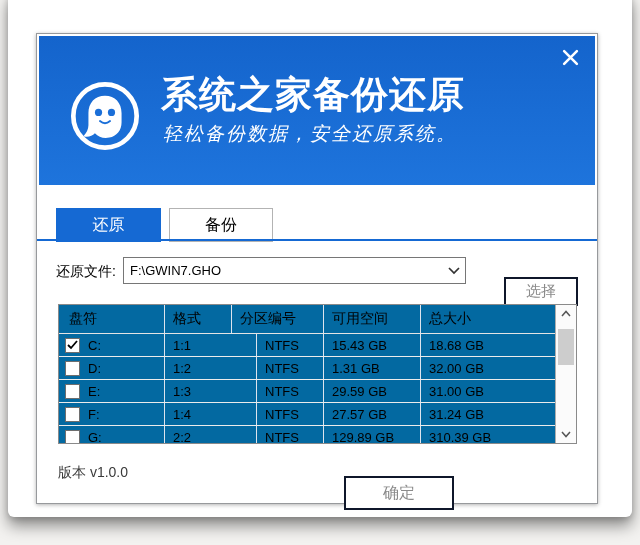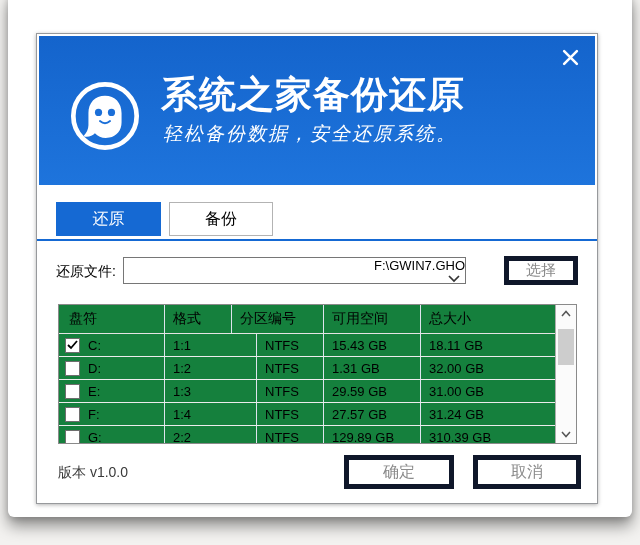--- a/index.html
+++ b/index.html
@@ -13,37 +13,37 @@
   .hdr{position:absolute;left:2px;top:2px;right:2px;height:149px;
        background:linear-gradient(180deg,var(--hdr-top,#1464cc),var(--hdr-bottom,#1e74dc));}
   .logo{position:absolute;left:30px;top:44px;width:72px;height:72px;}
   .title{position:absolute;left:122px;top:34px;font-size:37px;font-weight:800;color:#fff;
          letter-spacing:1px;white-space:nowrap;}
   .subtitle{position:absolute;left:124px;top:85px;font-size:19px;font-style:italic;color:#fff;
             letter-spacing:2px;white-space:nowrap;}
   .close{position:absolute;top:9px;right:13px;width:24px;height:24px;display:flex;
          align-items:center;justify-content:center;cursor:pointer;}
   
-  .tab{position:absolute;top:168px;height:34px;display:flex;align-items:center;justify-content:center;
+  .tab{position:absolute;top:174px;height:34px;display:flex;align-items:center;justify-content:center;
        font-size:16px;box-sizing:border-box;cursor:pointer;}
   .tab.active{left:19px;width:105px;background:var(--accent,#1569d3);color:#fff;}
   .tab.inactive{left:132px;width:104px;background:#fff;color:#000000;border:1px solid #b3b3b3;}
   .tabline{position:absolute;left:0;right:0;top:205px;height:2px;background:var(--accent,#1569d3);}
   
   .filelabel{position:absolute;left:19px;top:229px;font-size:14px;color:#000;}
   .combo{position:absolute;left:86px;top:223px;width:343px;height:27px;border:1px solid #767676;
-         box-sizing:border-box;background:#fff;display:flex;align-items:flex-end;cursor:pointer;flex-direction:column;}
+         box-sizing:border-box;background:#fff;display:flex;align-items:center;cursor:pointer;}
   .combo .val{flex:1;font-size:13px;color:#000;padding-left:6px;white-space:nowrap;overflow:hidden;}
   .combo .chev{width:22px;display:flex;align-items:center;justify-content:center;}
-  .btn{border:5px solid #0f172a;background:#fff;color:#8b8b8b;display:flex;align-items:center;
-       justify-content:center;box-sizing:border-box;cursor:pointer;}
+  .btn{border:2px solid #0f172a;background:#fff;color:#8b8b8b;display:flex;align-items:center;
+       justify-content:center;box-sizing:border-box;cursor:pointer;margin-top:21px;}
   .selectbtn{position:absolute;left:467px;top:222px;width:74px;height:29px;font-size:15px;}
   
   .table{position:absolute;left:21px;top:270px;width:519px;height:140px;border:1px solid #8a8a8a;
-         box-sizing:border-box;background:#15803d;overflow:hidden;}
+         box-sizing:border-box;background:#0369a1;overflow:hidden;}
   .thead{display:flex;height:28px;border-bottom:1px solid #e4e4e4;}
   .hcell{font-size:14px;color:#000;display:flex;align-items:center;padding-left:8px;
          box-sizing:border-box;border-right:1px solid #dde4ee;}
   .trow{display:flex;height:22px;border-bottom:1px solid #ececec;}
   .cell{font-size:13px;color:#000;display:flex;align-items:center;padding-left:8px;
         box-sizing:border-box;border-right:1px solid #dde4ee;}
   .c1{width:106px;padding-left:6px;}
   .c2{width:92px;} .c3{width:67px;} .c4{width:97px;} .c5{width:118px;border-right:none !important;}
   .cb{width:13px;height:13px;border:1px solid #6e6e6e;background:#fff;display:inline-flex;
       align-items:center;justify-content:center;margin-right:8px;flex:none;cursor:pointer;}
@@ -115,21 +115,21 @@
               <span class="cb">
                 <svg width="11" height="10" viewBox="0 0 11 10">
                   <path d="M1 5 L4 8 L10 1" fill="none" stroke="#000" stroke-width="1.8"></path>
                 </svg>
               </span>
               <span>C:</span>
             </div>
             <div class="cell c2">1:1</div>
             <div class="cell c3">NTFS</div>
             <div class="cell c4">15.43 GB</div>
-            <div class="cell c5">18.11 GB</div>
+            <div class="cell c5">18.68 GB</div>
           </div>
           <div class="trow">
             <div class="cell c1">
               <span class="cb"></span>
               <span>D:</span>
             </div>
             <div class="cell c2">1:2</div>
             <div class="cell c3">NTFS</div>
             <div class="cell c4">1.31 GB</div>
             <div class="cell c5">32.00 GB</div>
@@ -176,15 +176,14 @@
         <div class="sbtn down">
           <svg width="10" height="7" viewBox="0 0 10 7">
               <path d="M1 1 L5 5.5 L9 1" fill="none" stroke="#555" stroke-width="1.5"></path>
             </svg>
         </div>
       </div>
     </div>
 
     <div class="version">版本 v1.0.0</div>
     <div class="btn okbtn">确定</div>
-    <div class="btn cancelbtn">取消</div>
   </div>
 </div>
 
 </body></html>

